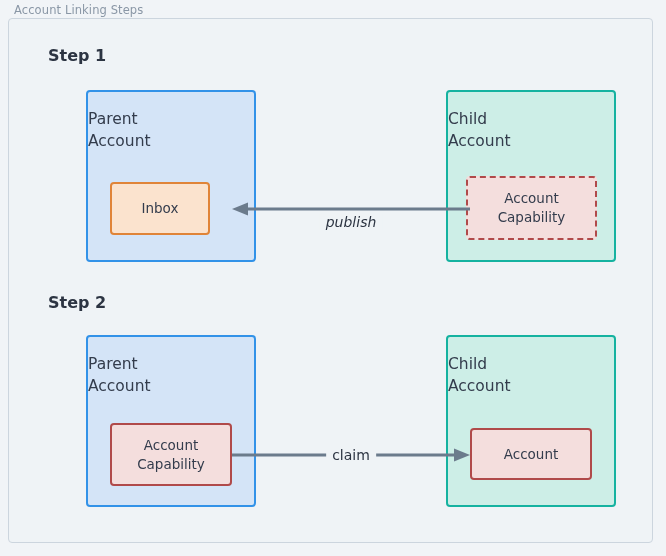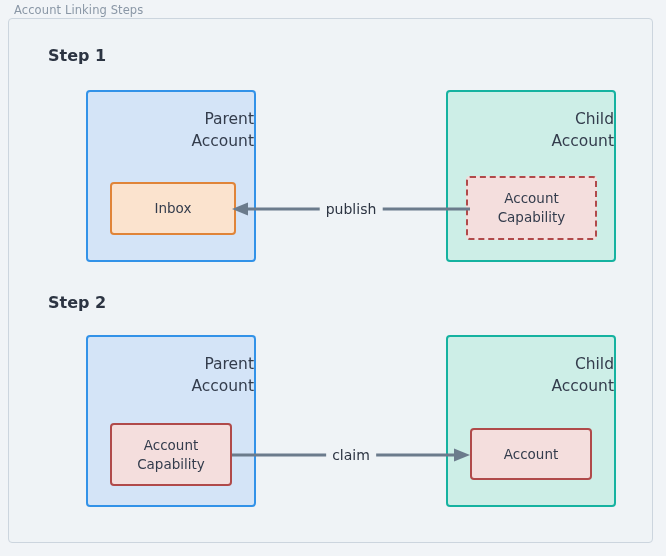--- a/index.html
+++ b/index.html
@@ -53,21 +53,21 @@
   
   .account-box {
     position: absolute;
     box-sizing: border-box;
     border-radius: 4px;
   }
   .account-box .account-title {
     position: absolute;
     left: 0;
     right: 0;
-    text-align: right;
+    text-align: left;
     font-size: 15.5px;
     line-height: 1.42;
     color: #333c4c;
     white-space: pre-line;
   }
   .parent-box {
     border: 2px solid #3292e8;
     background: #d4e4f7;
   }
   .child-box {
@@ -133,28 +133,28 @@
   #parent-box-1 { left: 86px; top: 90px; width: 170px; height: 172px; }
   #child-box-1  { left: 446px; top: 90px; width: 170px; height: 172px; }
   #parent-box-2 { left: 86px; top: 335px; width: 170px; height: 172px; }
   #child-box-2  { left: 446px; top: 335px; width: 170px; height: 172px; }
 
   #parent-box-1 .account-title { top: 16px; }
   #child-box-1  .account-title { top: 16px; }
   #parent-box-2 .account-title { top: 16px; }
   #child-box-2  .account-title { top: 16px; }
 
-  #node-inbox        { left: 110px; top: 182px; width: 126px; height: 53px; }
+  #node-inbox        { left: 110px; top: 182px; width: 100px; height: 53px; }
   #node-capability-1 { left: 466px; top: 176px; width: 131px; height: 64px; }
   #node-capability-2 { left: 110px; top: 423px; width: 122px; height: 63px; }
   #node-account-2    { left: 470px; top: 428px; width: 122px; height: 52px; }
 
   #edge-publish-svg { left: 232px; top: 198px; width: 238px; height: 22px; }
   #edge-claim-svg   { left: 232px; top: 444px; width: 238px; height: 22px; }
-  #edge-publish-label { left: 351px; top: 209px; }
+  #edge-publish-label { left: 351px; top: 222px; font-style: italic; }
   #edge-claim-label   { left: 351px; top: 455px; }
 </style>
 </head>
 <body>
 
 <div id="canvas">
 
   <div id="subgraph-label">Account Linking Steps</div>
 
   <div id="subgraph-box"></div>

